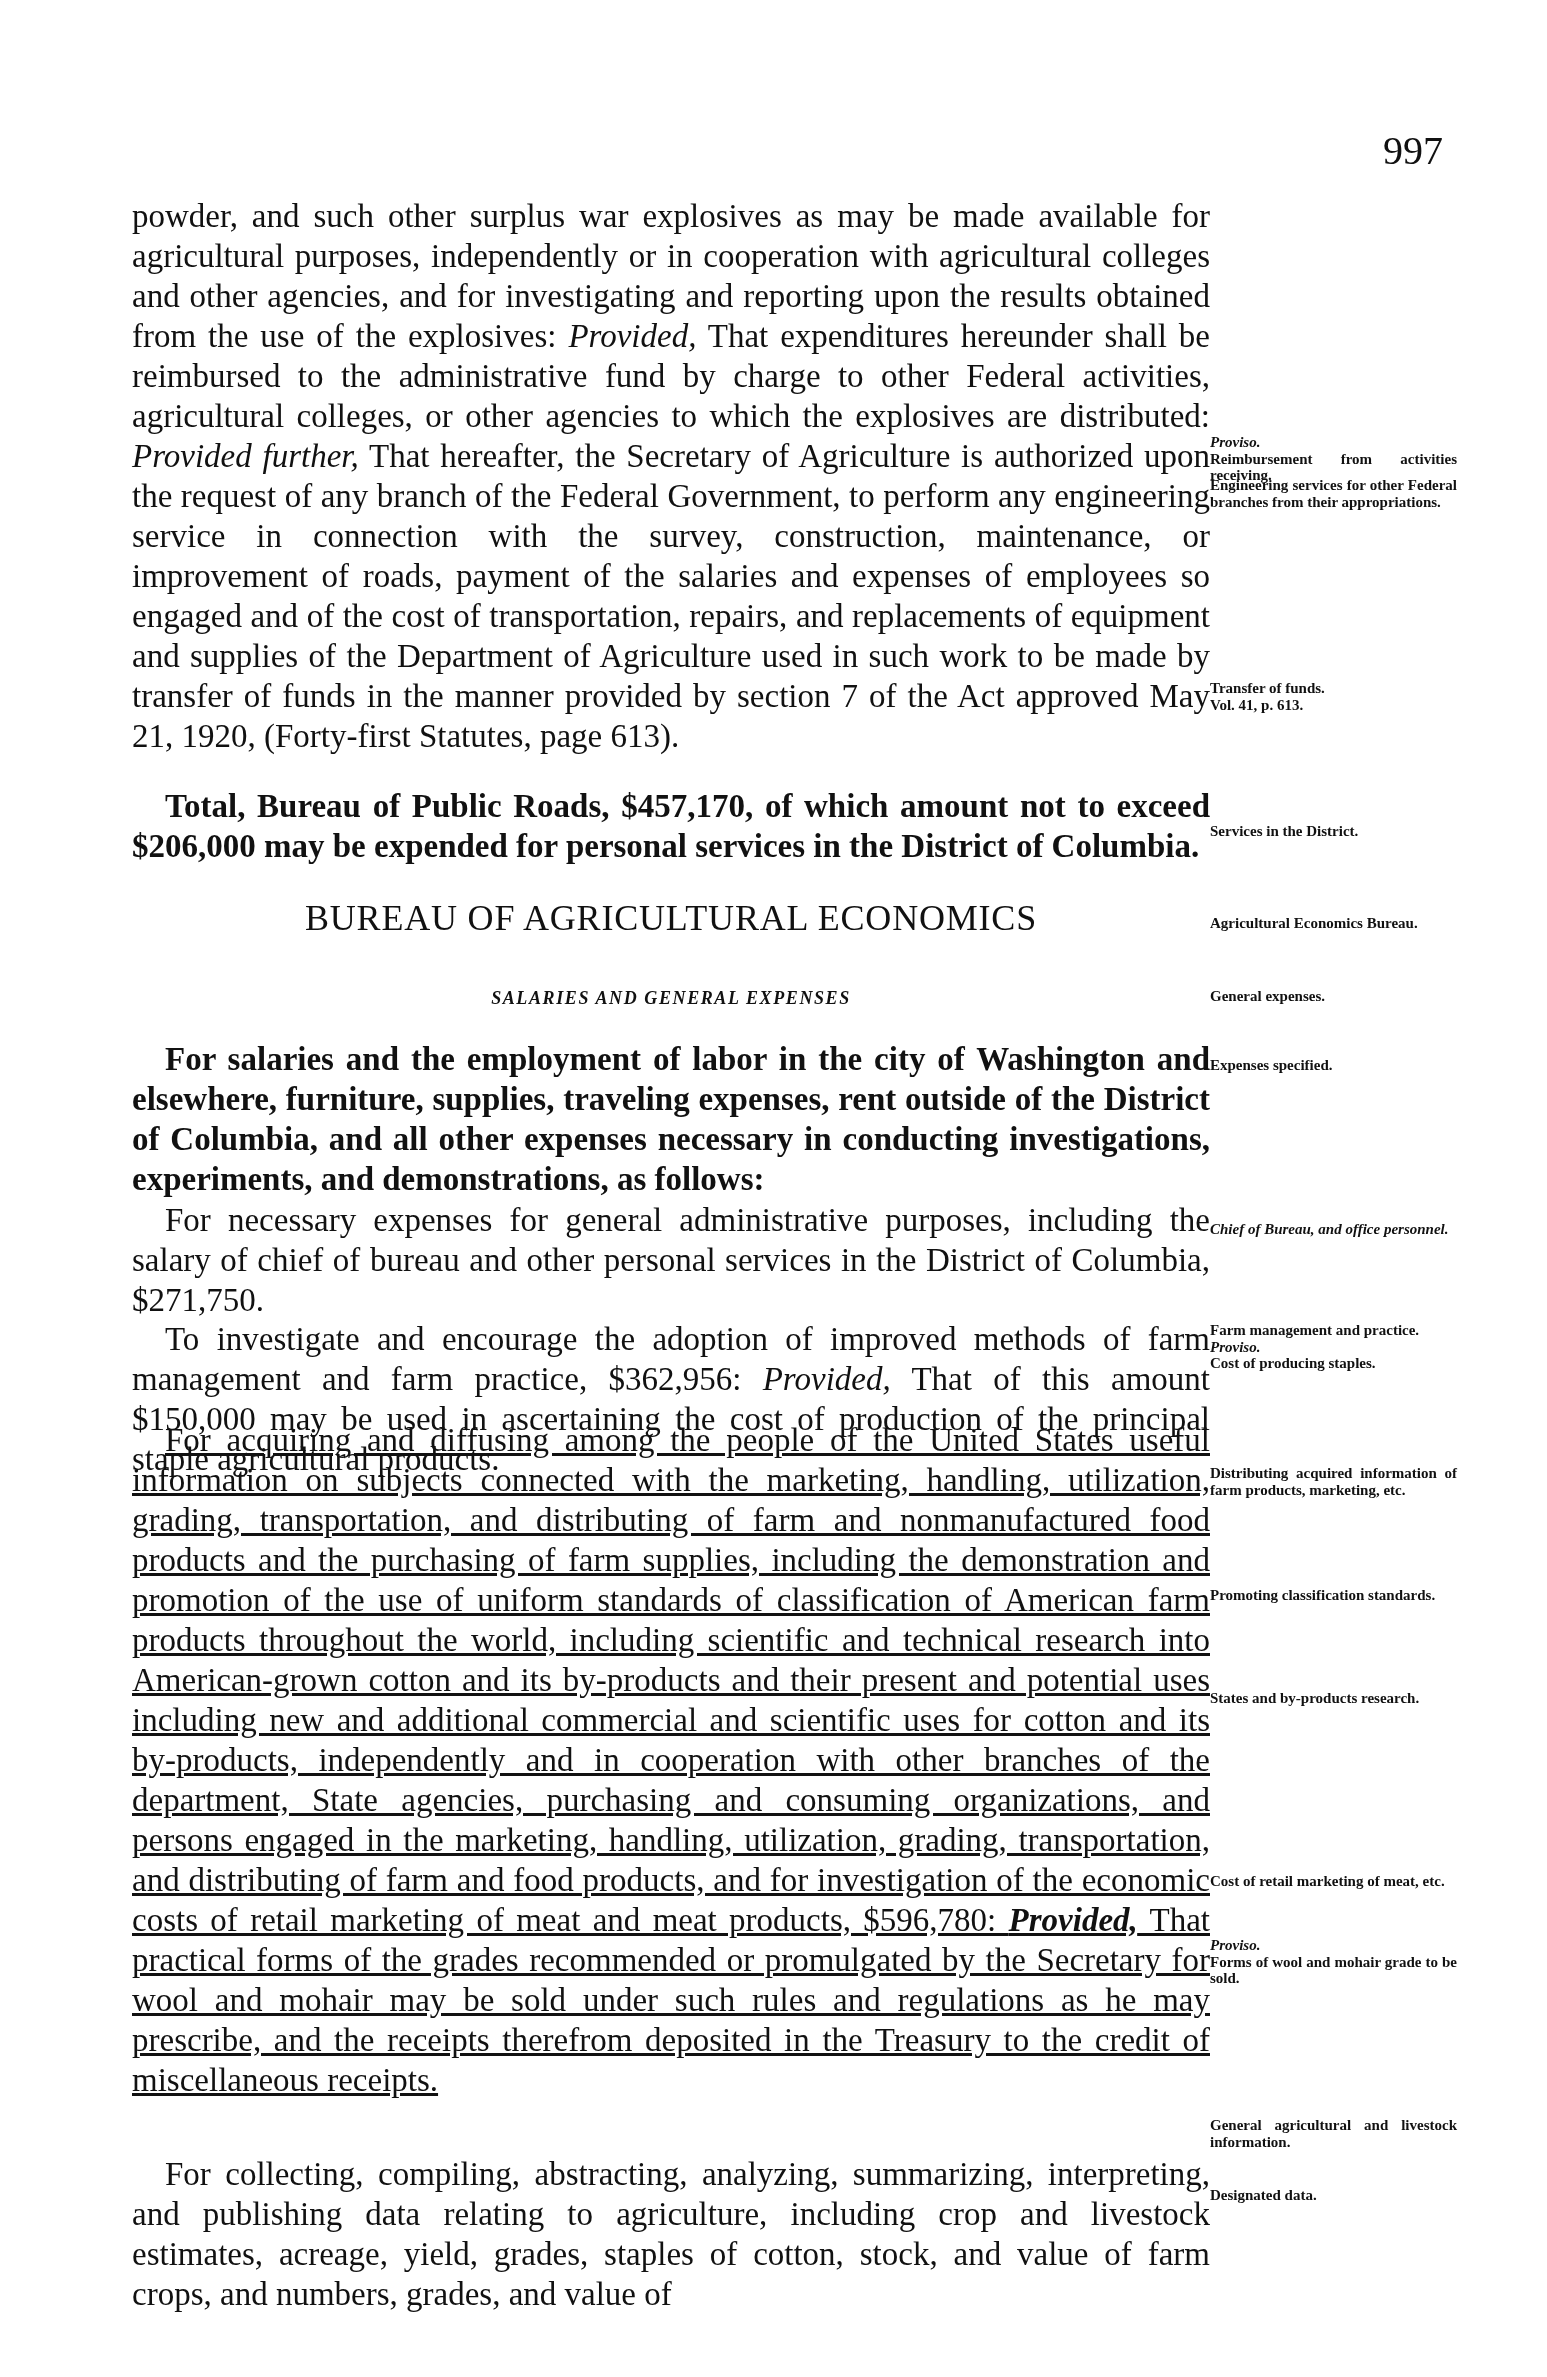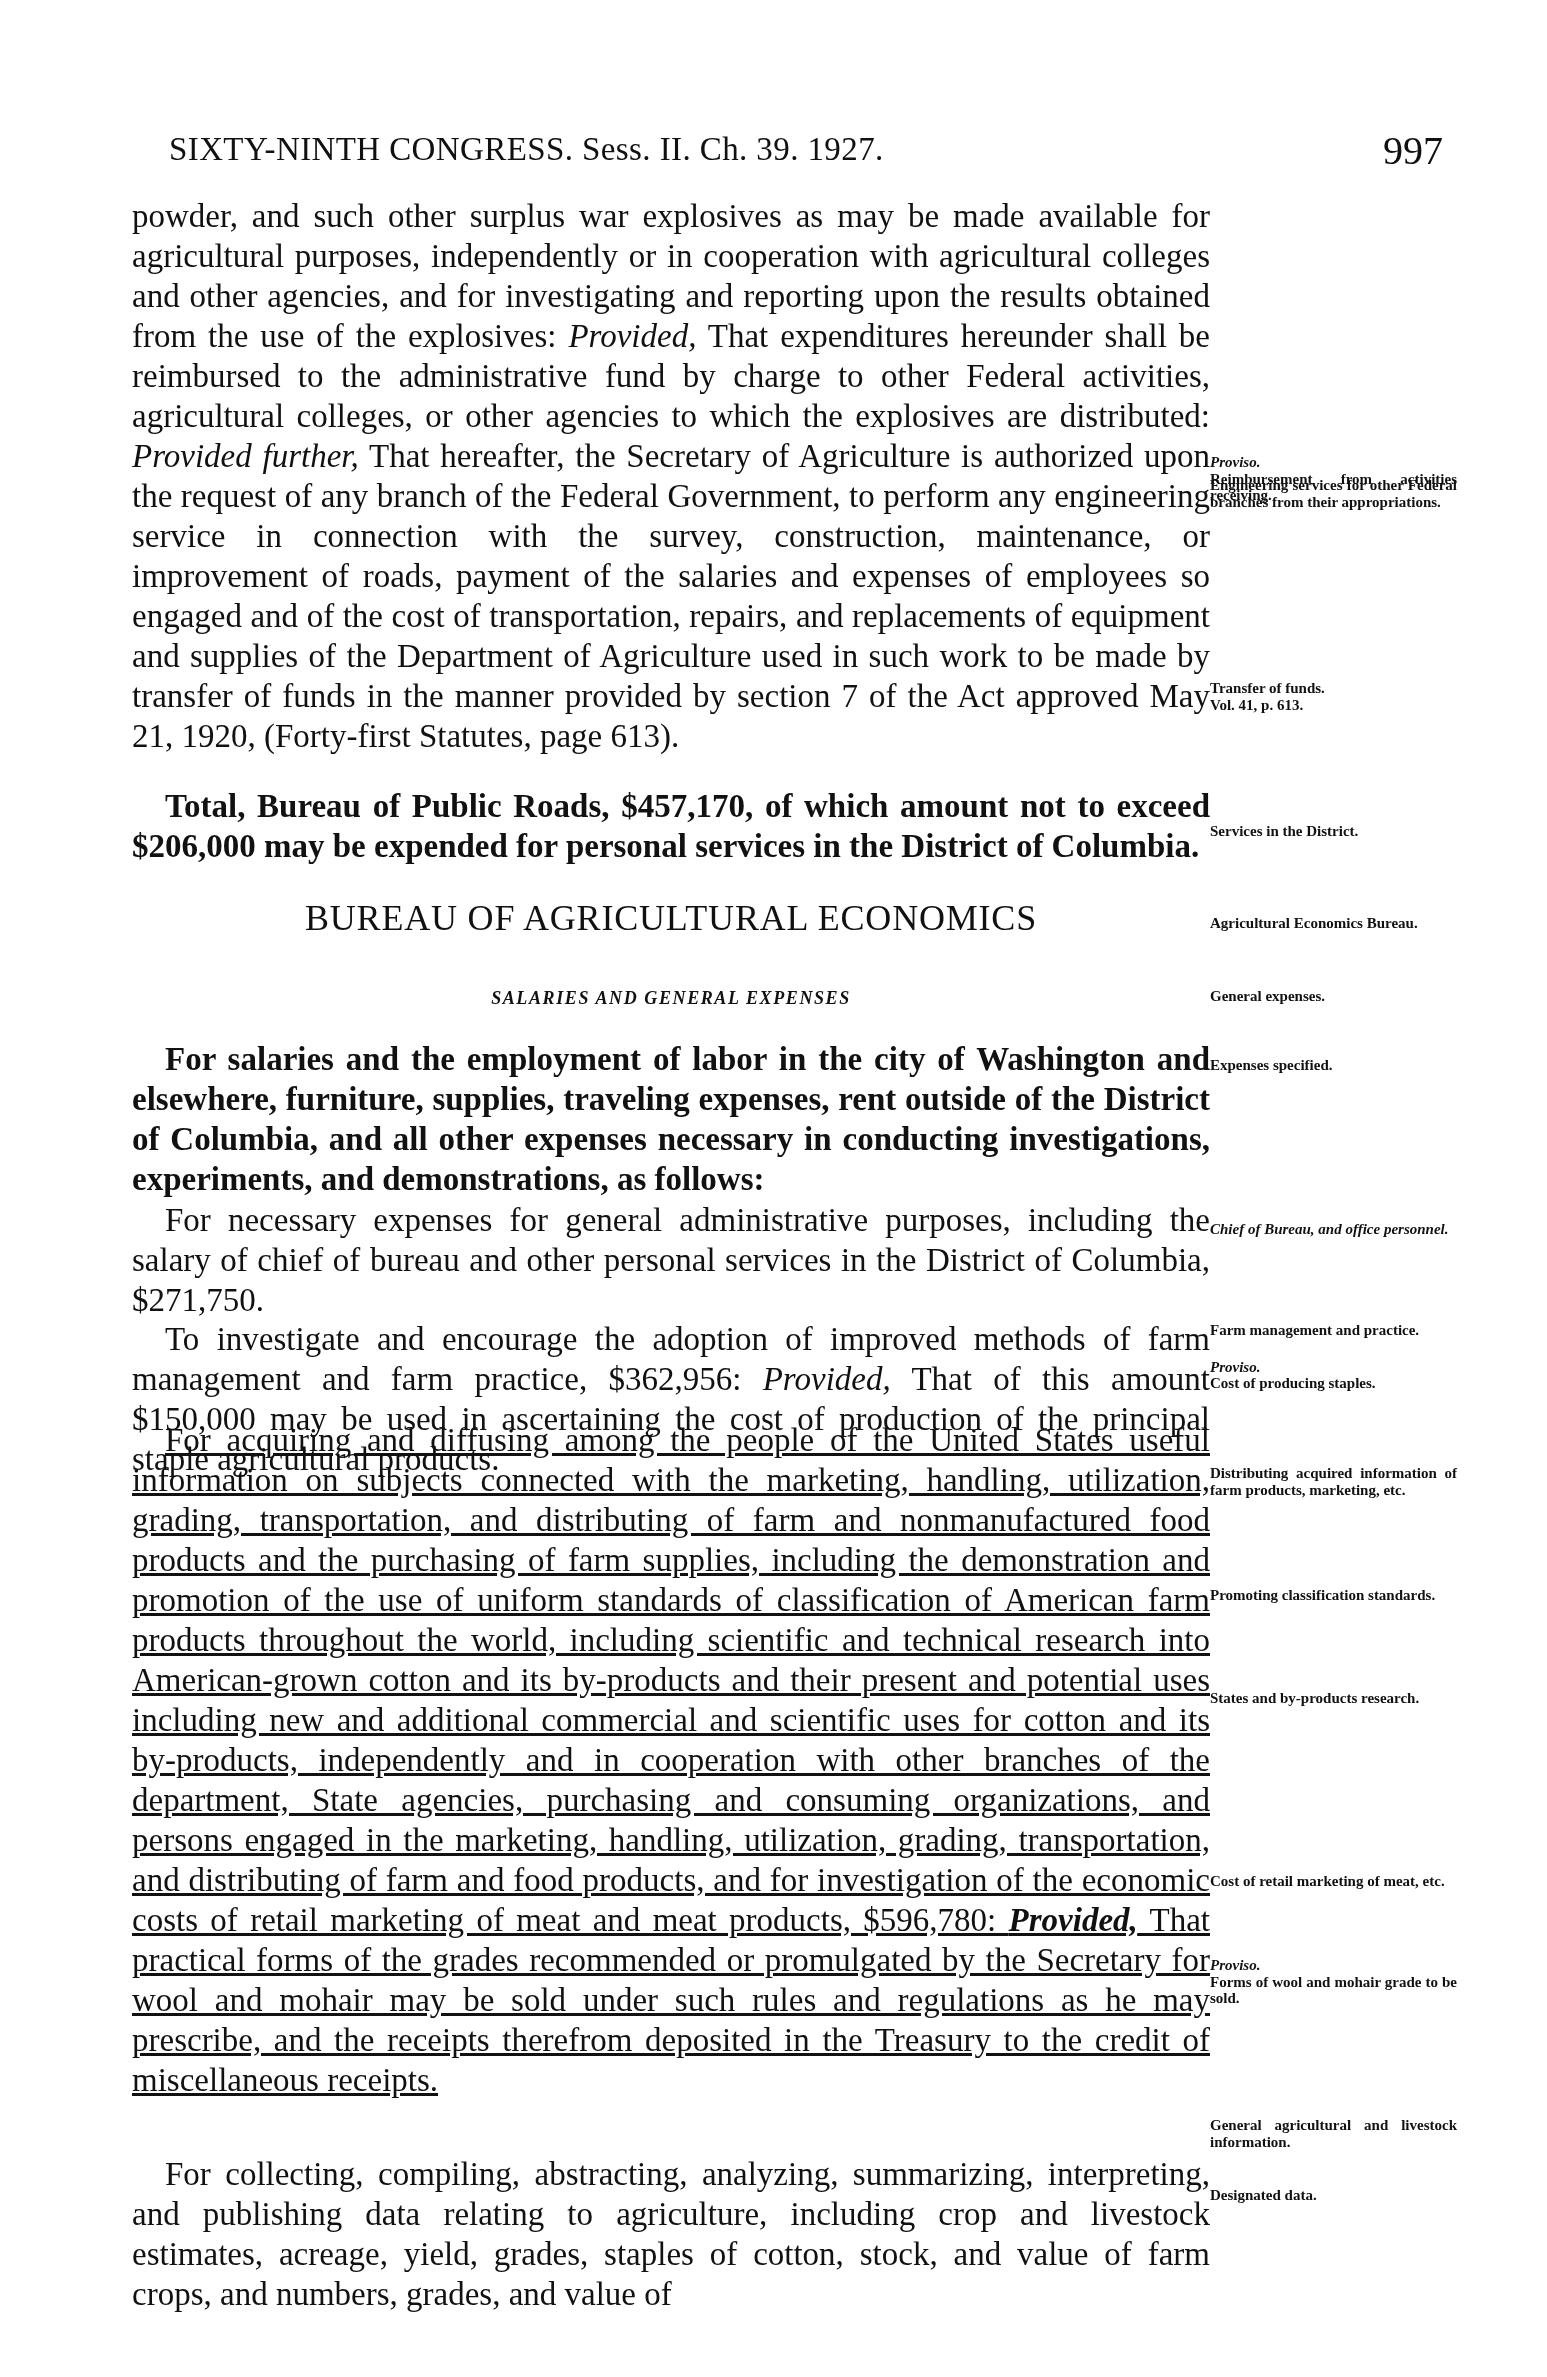--- a/index.html
+++ b/index.html
@@ -8,27 +8,26 @@
   .running-head { position: absolute; left: 169px; top: 8.2px; font-size: 33px; letter-spacing: 0.4px; }
   .page-num { position: absolute; left: 1383px; top: 4.1px; font-size: 40px; }
   .body-col { position: absolute; left: 132px; width: 1078px; }
   .para { font-size: 33px; line-height: 40px; text-align: justify; margin: 0; }
   .para.first-indent { text-indent: 33px; }
   .bold { font-weight: bold; }
   .heading1 { position: absolute; left: 0; width: 1078px; text-align: center; font-size: 36px; letter-spacing: 0.8px; }
   .heading2 { position: absolute; left: 0; width: 1078px; text-align: center; font-size: 18px; font-weight: bold; letter-spacing: 1.6px; }
   .margin-note { position: absolute; left: 1210px; width: 247px; font-size: 15px; line-height: 16.5px; font-weight: bold; text-align: justify; }
   .mn-line { display: block; }
-  em { font-style: italic; margin-top: 20px; }
+  em { font-style: italic; }
 </style>
 </head>
 <body>
 
 <div class="header">
-  <div class="running-head">SIXTY-NINTH CONGRESS. Sess. II. Ch. 39. 1927.</div>
   <div class="page-num">997</div>
 </div>
 
 <div class="body-col" style="top:196px;">
   <p class="para"><span>powder, and such other surplus war explosives as may be made available for agricultural purposes, independently or in cooperation with agricultural colleges and other agencies, and for investigating and reporting upon the results obtained from the use of the explosives: </span><em>Provided,</em><span> That expenditures hereunder shall be reimbursed to the administrative fund by charge to other Federal activities, agricultural colleges, or other agencies to which the explosives are distributed: </span><em>Provided further,</em><span> That hereafter, the Secretary of Agriculture is authorized upon the request of any branch of the Federal Government, to perform any engineering service in connection with the survey, construction, maintenance, or improvement of roads, payment of the salaries and expenses of employees so engaged and of the cost of transportation, repairs, and replacements of equipment and supplies of the Department of Agriculture used in such work to be made by transfer of funds in the manner provided by section 7 of the Act approved May 21, 1920, (Forty-first Statutes, page 613).</span></p>
 </div>
 
 <div class="body-col" style="top:786px;">
   <p class="para bold first-indent">Total, Bureau of Public Roads, $457,170, of which amount not to exceed $206,000 may be expended for personal services in the District of Columbia.</p>
 </div>

